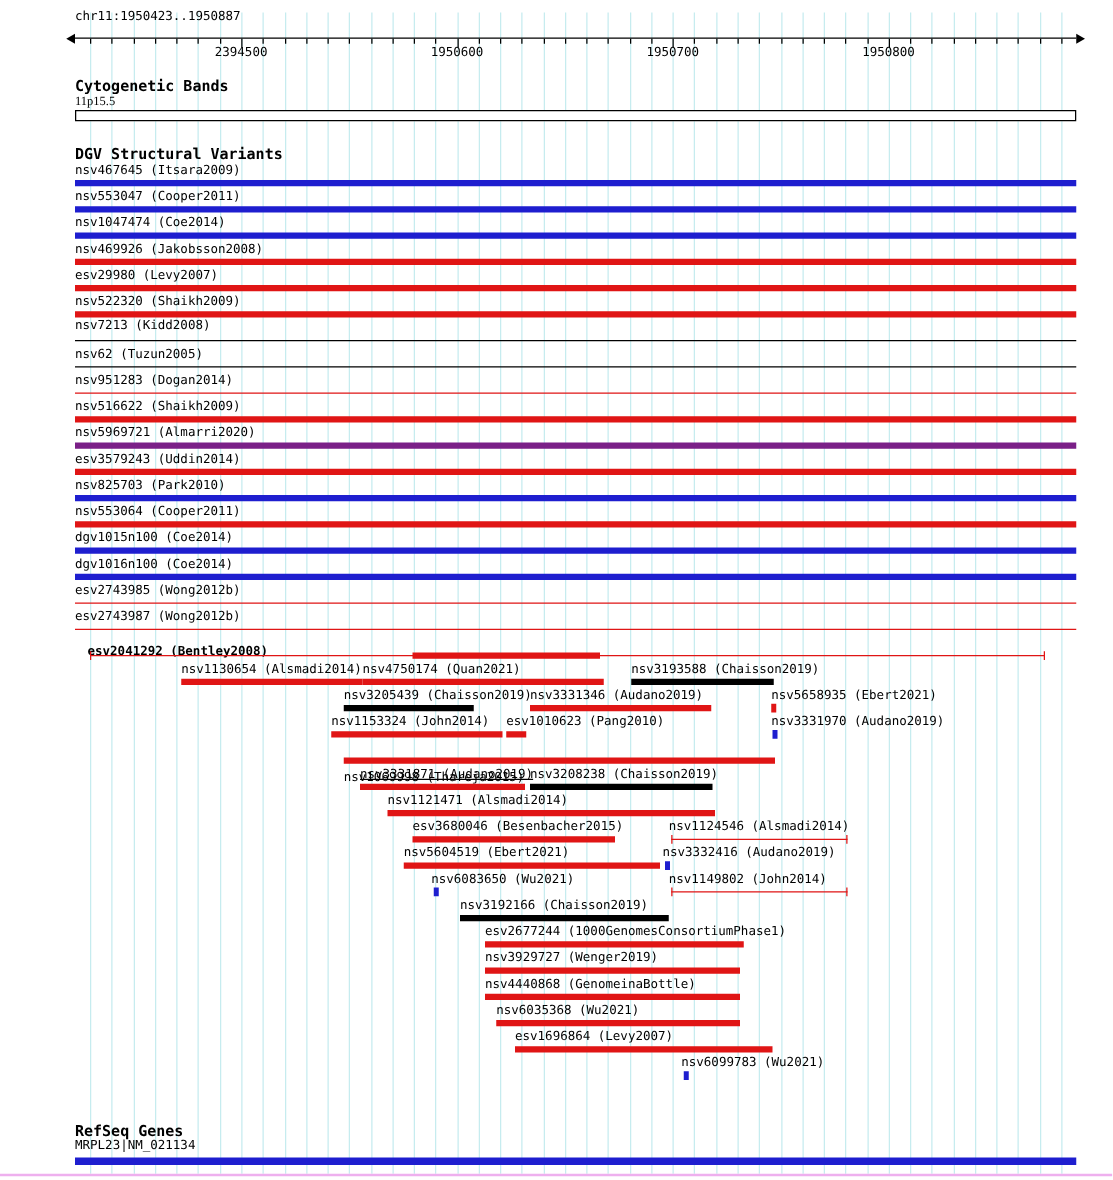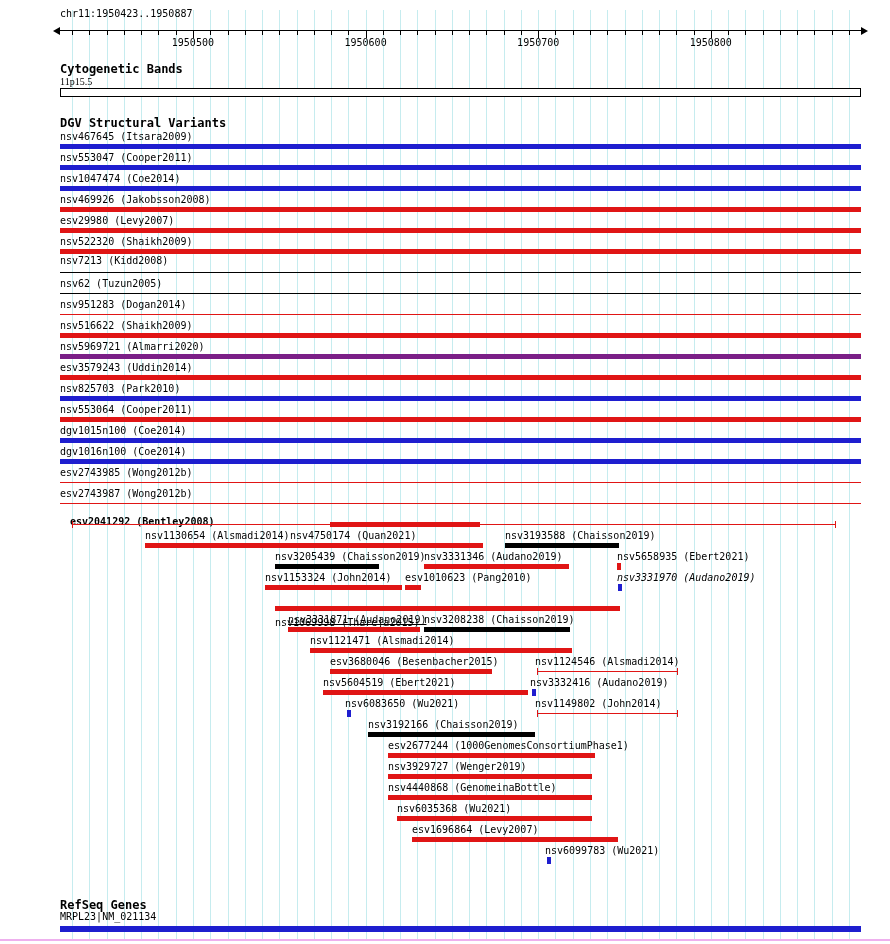--- a/index.html
+++ b/index.html
@@ -123,21 +123,21 @@
       <div class="rtick" style="left: 728.1px; height: 4px;"></div>
       <div class="rtick" style="left: 745.3px; height: 4px;"></div>
       <div class="rtick" style="left: 762.6px; height: 4px;"></div>
       <div class="rtick" style="left: 779.9px; height: 4px;"></div>
       <div class="rtick" style="left: 797.1px; height: 4px;"></div>
       <div class="rtick" style="left: 814.4px; height: 4px;"></div>
       <div class="rtick" style="left: 831.7px; height: 4px;"></div>
       <div class="rtick" style="left: 848.9px; height: 4px;"></div>
     </div>
   <div id="ruler-labels">
-      <div class="tick-label" style="left: 192.9px;">1950500</div>
+      <div class="tick-label" style="left: 192.9px;">2394500</div>
       <div class="tick-label" style="left: 365.6px;">1950600</div>
       <div class="tick-label" style="left: 538.2px;">1950700</div>
       <div class="tick-label" style="left: 710.8px;">1950800</div>
     </div>
 
   <div class="hdr" style="left:60px;top:63px;">Cytogenetic Bands</div>
   <div class="label" style="left:60px;top:76px;font-family:Liberation Serif, serif;">11p15.5</div>
   <div class="cyto-band"></div>
 
   <div class="hdr" style="left:60px;top:117px;">DGV Structural Variants</div>
@@ -192,21 +192,21 @@
       <div class="vlabel" style="left: 275px; top: 551px; text-align: center;">nsv3205439 (Chaisson2019)</div>
       <div style="position: absolute; left: 275px; background: rgb(0, 0, 0); top: 564px; width: 104px; height: 5px;"></div>
       <div class="vlabel" style="left: 424px; top: 551px;">nsv3331346 (Audano2019)</div>
       <div style="position: absolute; left: 424px; background: rgb(224, 21, 21); top: 564px; width: 145px; height: 5px;"></div>
       <div class="vlabel" style="left: 617px; top: 551px;">nsv5658935 (Ebert2021)</div>
       <div style="position: absolute; left: 617px; background: rgb(224, 21, 21); top: 563px; width: 4px; height: 7px;"></div>
       <div class="vlabel" style="left: 265px; top: 572px;">nsv1153324 (John2014)</div>
       <div style="position: absolute; left: 265px; background: rgb(224, 21, 21); top: 585px; width: 137px; height: 5px;"></div>
       <div class="vlabel" style="left: 405px; top: 572px;">esv1010623 (Pang2010)</div>
       <div style="position: absolute; left: 405px; background: rgb(224, 21, 21); top: 585px; width: 16px; height: 5px;"></div>
-      <div class="vlabel" style="left: 617px; top: 572px; font-style: italic;">nsv3331970 (Audano2019)</div>
+      <div class="vlabel" style="left: 617px; top: 572px;">nsv3331970 (Audano2019)</div>
       <div style="position: absolute; left: 618px; background: rgb(30, 30, 207); top: 584px; width: 4px; height: 7px;"></div>
       <div class="vlabel" style="left: 275px; top: 593px; margin-top: 24px;">nsv1069998 (Thareja2015)</div>
       <div style="position: absolute; left: 275px; background: rgb(224, 21, 21); top: 606px; width: 345px; height: 5px;"></div>
       <div class="vlabel" style="left: 288px; top: 614px; text-decoration: underline;">nsv3331871 (Audano2019)</div>
       <div style="position: absolute; left: 288px; background: rgb(224, 21, 21); top: 627px; width: 132px; height: 5px;"></div>
       <div class="vlabel" style="left: 424px; top: 614px;">nsv3208238 (Chaisson2019)</div>
       <div style="position: absolute; left: 424px; background: rgb(0, 0, 0); top: 627px; width: 146px; height: 5px;"></div>
       <div class="vlabel" style="left: 310px; top: 635px;">nsv1121471 (Alsmadi2014)</div>
       <div style="position: absolute; left: 310px; background: rgb(224, 21, 21); top: 648px; width: 262px; height: 5px;"></div>
       <div class="vlabel" style="left: 330px; top: 656px;">esv3680046 (Besenbacher2015)</div>

